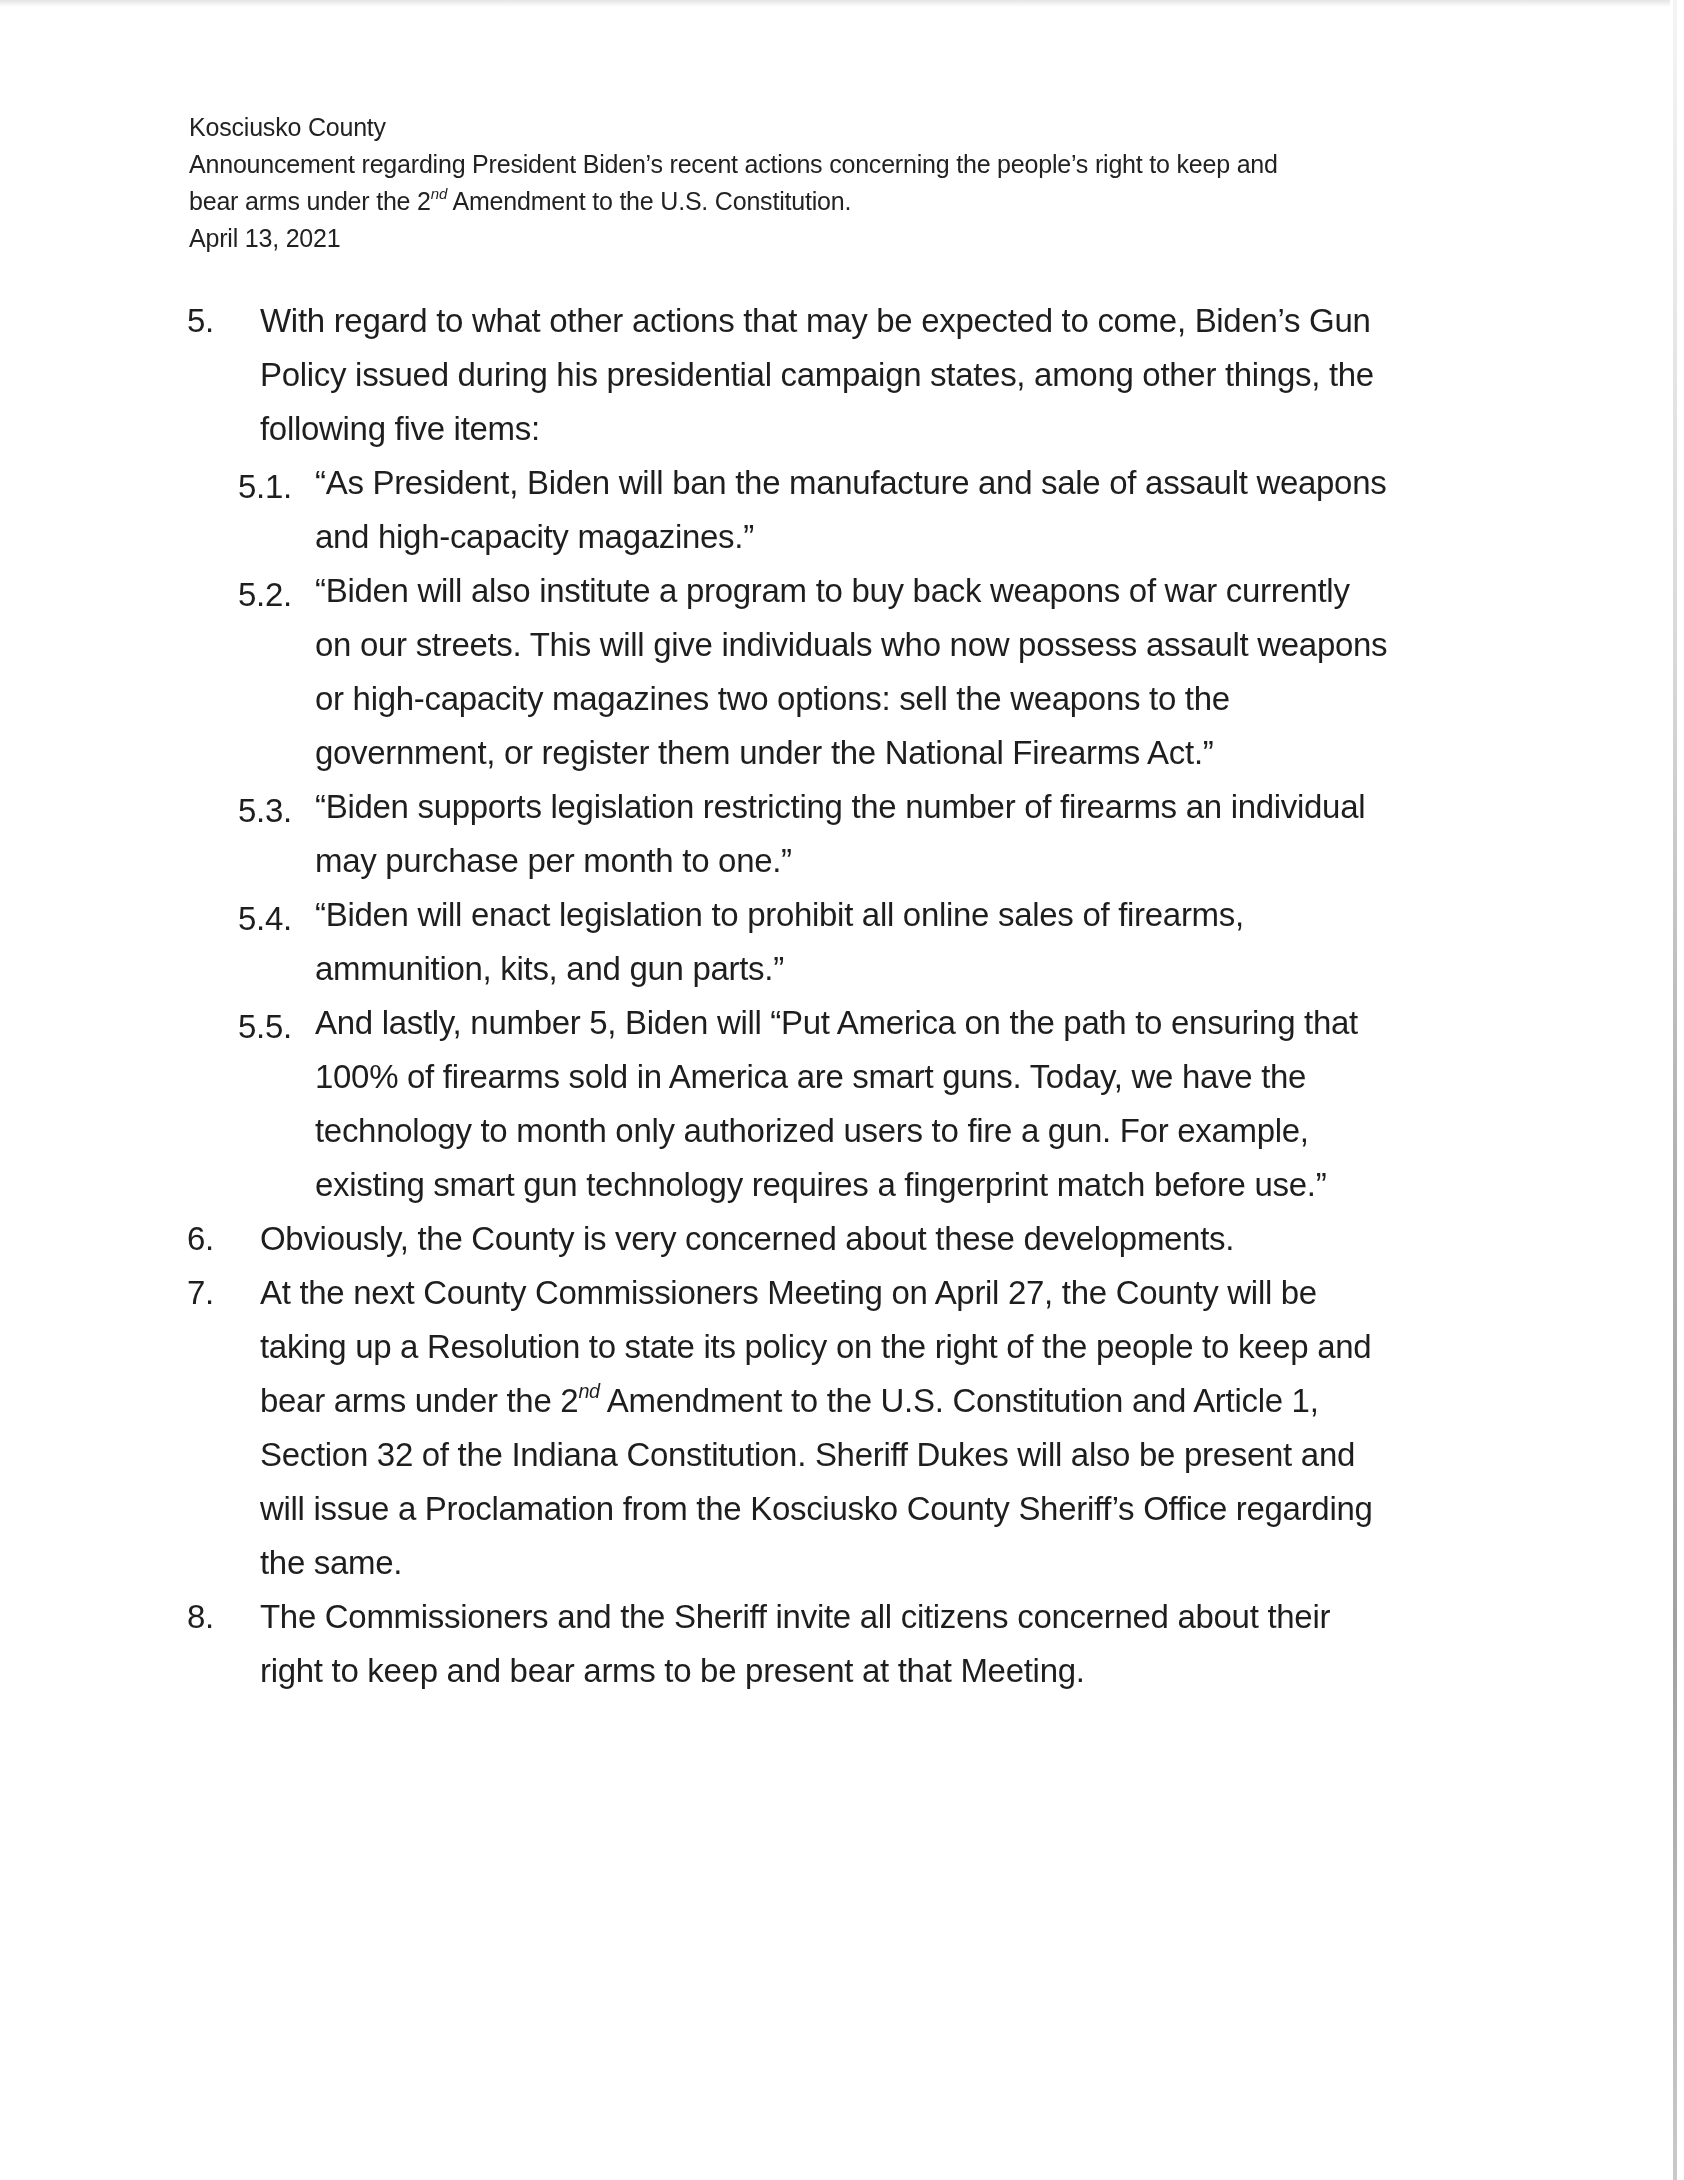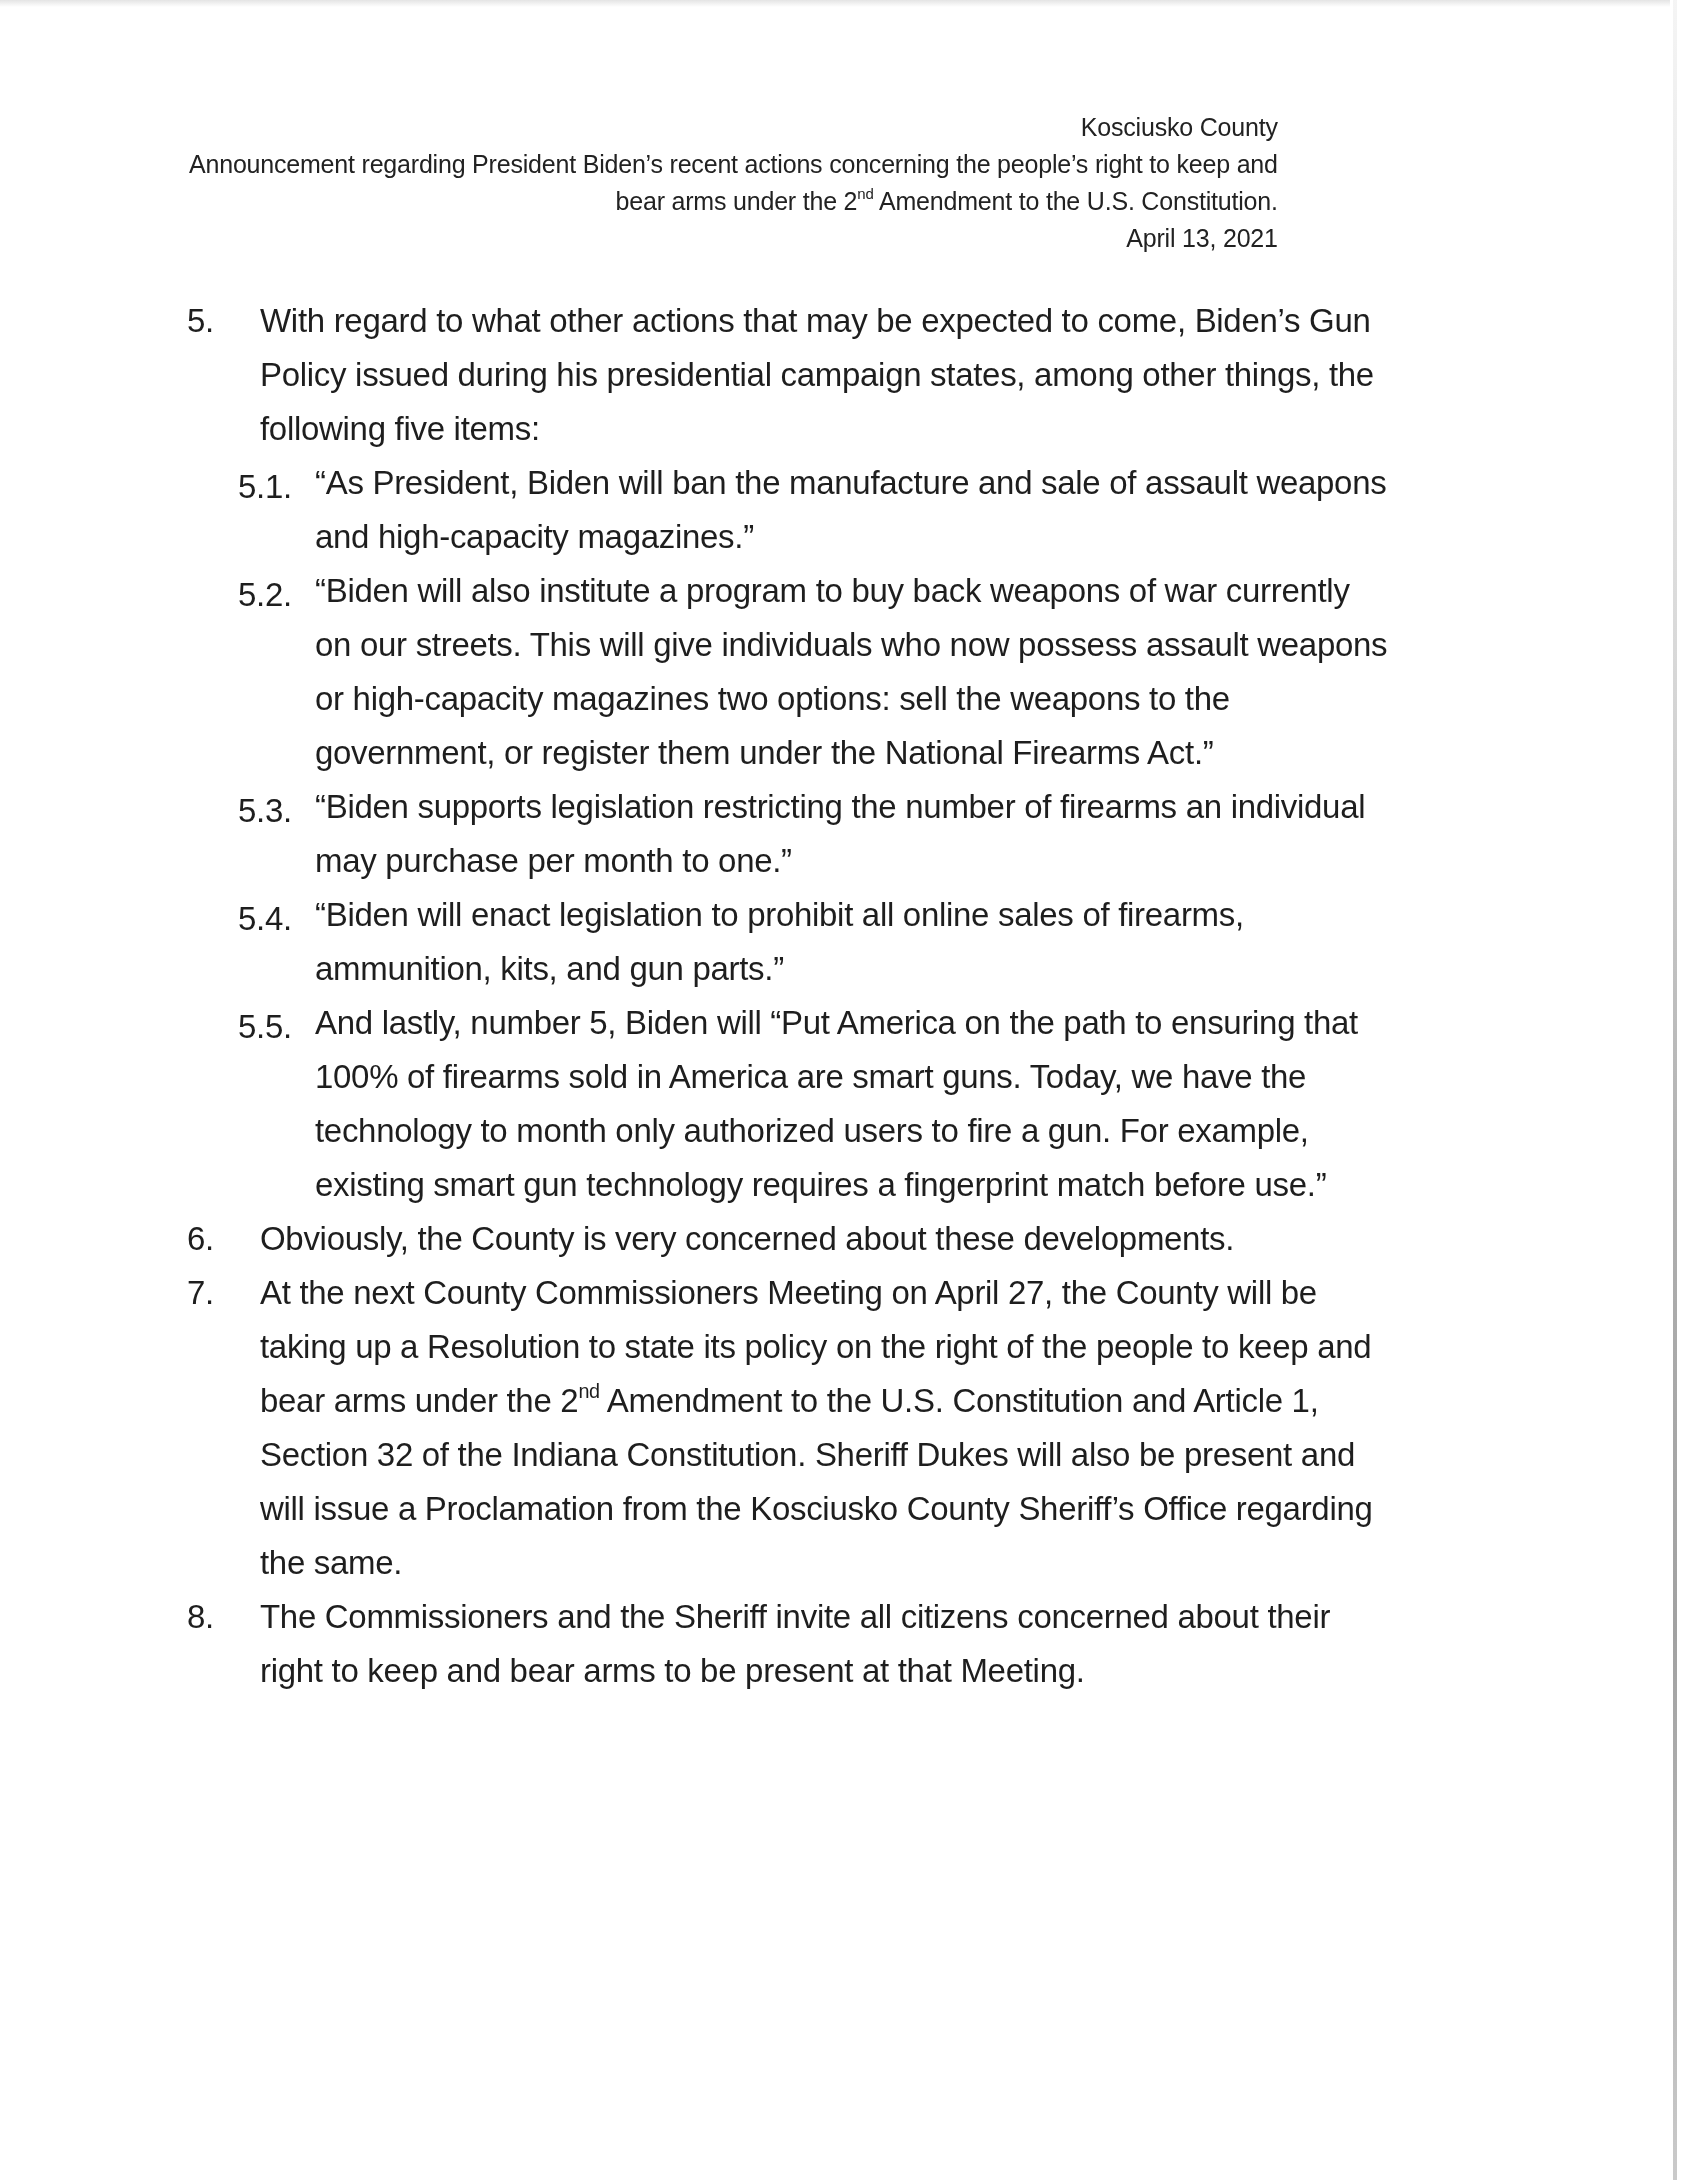--- a/index.html
+++ b/index.html
@@ -23,22 +23,22 @@
   }
   .header {
     position: absolute;
     left: 189px;
     top: 109px;
     font-size: 25px;
     line-height: 37px;
     letter-spacing: -0.2px;
     color: #222;
   }
-  .header div { white-space: nowrap; text-align: right; }
-  sup { font-size: 0.6em; line-height: 0; position: relative; top: -0.1em; }
+  .header div { white-space: nowrap; }
+  sup { font-size: 0.6em; line-height: 0; position: relative; top: -0.1em; font-style: italic; }
   .body {
     position: absolute;
     left: 187px;
     top: 294px;
     width: 1295px;
     font-size: 33px;
     line-height: 54px;
     letter-spacing: -0.3px;
     color: #1e1e1e;
   }

